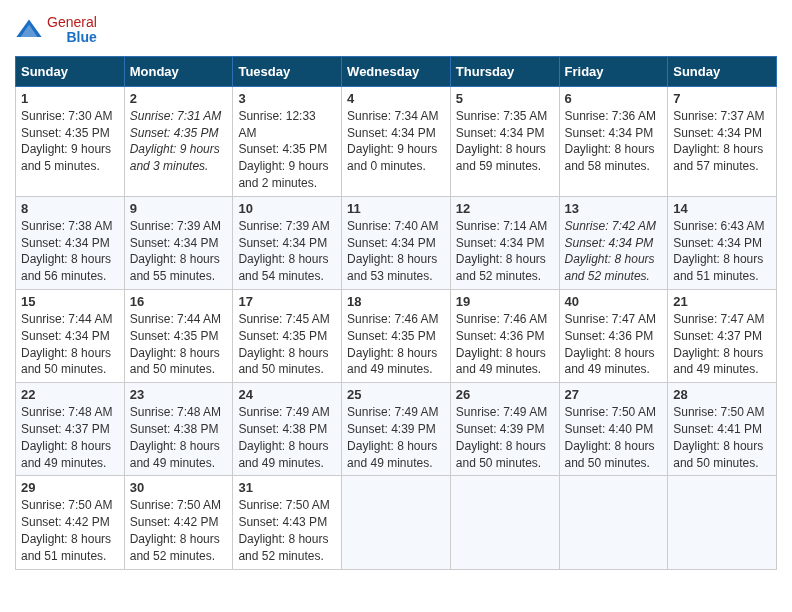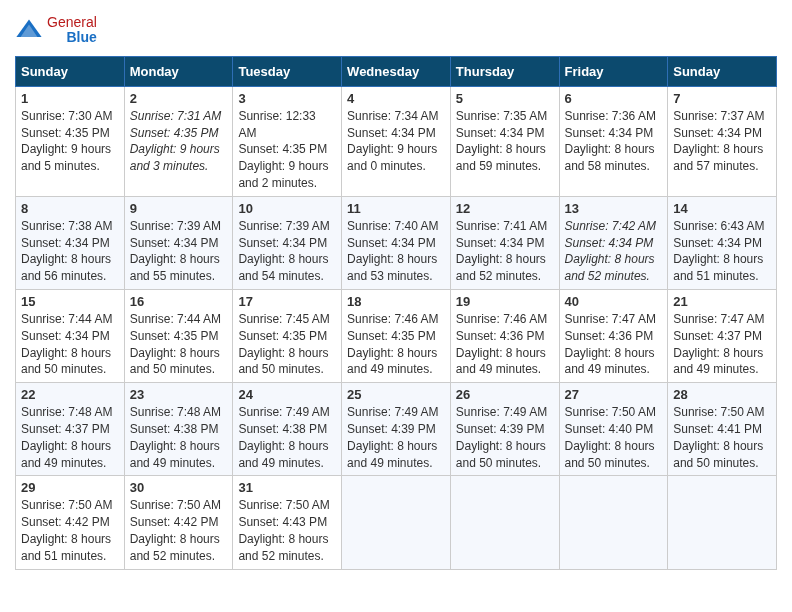--- a/index.html
+++ b/index.html
@@ -205,21 +205,21 @@
         </td>
         <td>
           <span class="day-number">11</span>
           <div class="day-info" style="white-space: pre-line;">Sunrise: 7:40 AM
 Sunset: 4:34 PM
 Daylight: 8 hours
 and 53 minutes.</div>
         </td>
         <td>
           <span class="day-number">12</span>
-          <div class="day-info" style="white-space: pre-line;">Sunrise: 7:41 AM
+          <div class="day-info" style="white-space: pre-line;">Sunrise: 7:14 AM
 Sunset: 4:34 PM
 Daylight: 8 hours
 and 52 minutes.</div>
         </td>
         <td>
           <span class="day-number">13</span>
           <div class="day-info" style="white-space: pre-line; font-style: italic;">Sunrise: 7:42 AM
 Sunset: 4:34 PM
 Daylight: 8 hours
 and 52 minutes.</div>

